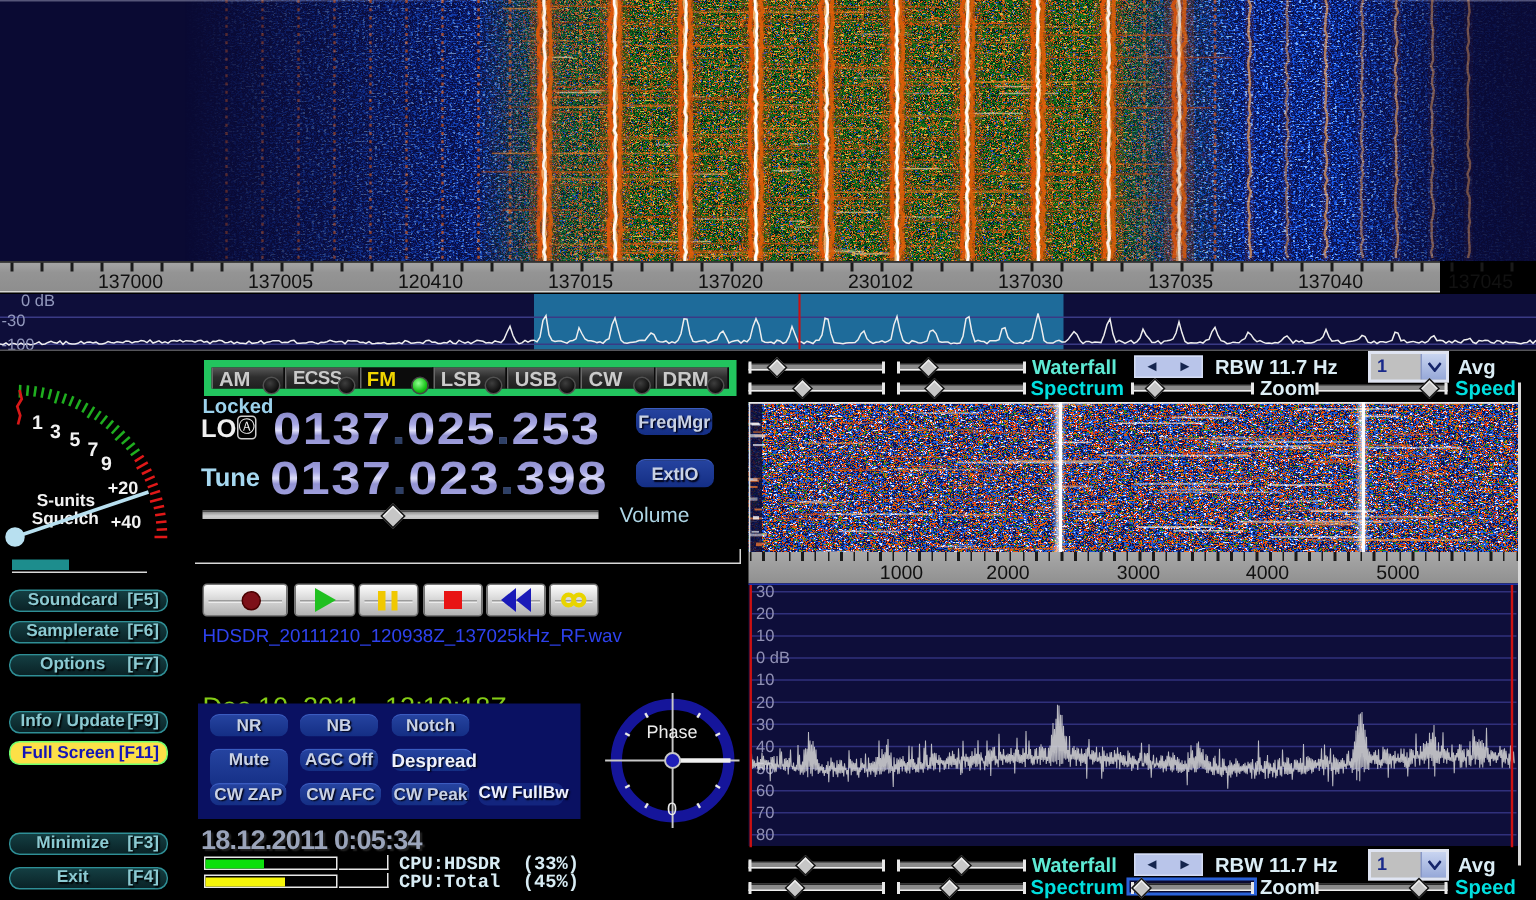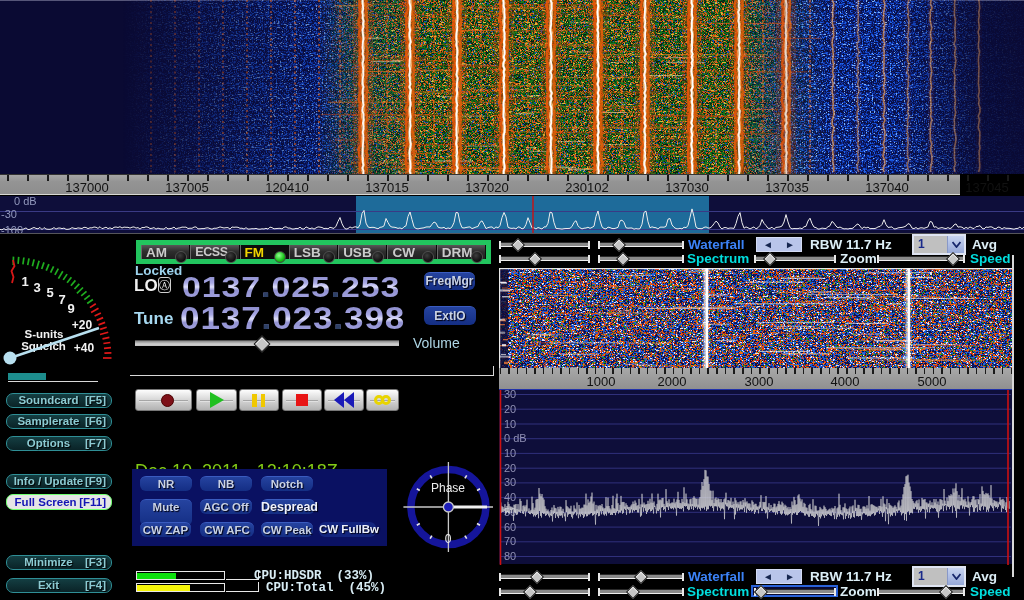--- a/index.html
+++ b/index.html
@@ -11,21 +11,21 @@
   border-bottom:1px solid #d8d8d4}
 .t1{position:absolute;top:0;width:1.5px;height:6px;background:#1a1a1a}
 .r1l{position:absolute;top:5px;width:80px;text-align:center;font-size:13px;color:#111}
 .t2{position:absolute;top:0;width:1.5px;height:6px;background:#1a1a1a}
 .r2l{position:absolute;top:6px;width:80px;text-align:center;font-size:13px;color:#111}
 #spec1{position:absolute;left:0;top:196px;width:1024px;height:37px;background:#0e0e3a}
 #band1{position:absolute;left:356px;top:0;width:353px;height:37px;background:#1e6b9a}
 .hgrid{position:absolute;left:0;width:1024px;height:1px;background:#3a3a85}
 .s1lab{position:absolute;font-size:11px;color:#9298bc}
 .lbl{position:absolute;font-size:13.5px;font-weight:bold;white-space:nowrap}
-.red{color:#3b82f6} .cyn{color:#00dede} .wht{color:#dceef6}
+.red{color:#5eead4} .cyn{color:#00dede} .wht{color:#dceef6}
 .strack{position:absolute;height:5px;background:#8a8a8a;
   border-top:1px solid #2a2a2a;border-bottom:1px solid #eeeeee}
 .send{position:absolute;width:2px;height:8px;background:#e8e8e8}
 .sthumb{position:absolute;width:10px;height:10px;background:#c6c6c6;border:1px solid #151515;
   transform:rotate(45deg);box-shadow:inset 1px 1px 0 #efefef}
 .zfocus{position:absolute;border:2px solid #2a62d8;background:#0a0a30}
 .spin{position:absolute;width:46px;height:15px;background:#b9c5ea;border:1px solid #d4dcf4;
   display:flex;align-items:center;justify-content:space-around}
 .spArr{font-size:10px;color:#15254e;line-height:1}
 .dd{position:absolute;width:54px;height:21px;background:#c0c0c0;border:2px solid #dfe4f2;display:flex}
@@ -39,21 +39,21 @@
   color:#cacaca;font-weight:bold;font-size:13.5px;display:flex;align-items:center;padding-left:4px}
 .mbtn .led{position:absolute;right:2px;top:5.5px;width:12px;height:12px;border-radius:50%;
   background:radial-gradient(circle at 40% 35%, #3e3e3e, #0d0d0d 70%);border:1.5px solid #505050}
 .mbtn.on{background:#0c0c0c;color:#f0d400}
 .mbtn.on .led{background:radial-gradient(circle at 40% 35%, #90ff90, #15c015 60%, #0a7a0a);border:1.5px solid #444}
 .tbtn{position:absolute;left:6px;width:106px;height:15px;border-radius:7px;
   background:linear-gradient(#143e42,#0a2327);border:1px solid #2f8f96;
   color:#8ccad2;font-weight:bold;font-size:11.5px;line-height:13.5px;
   text-shadow:1px 1px 1px #000;white-space:nowrap;display:flex;padding:0 5px}
 .tbtn .nm{flex:1;text-align:center}
-.gbtn{background:#e5e5e5;border:1.5px solid #70ff70;color:#1515b5;text-shadow:none}
+.gbtn{background:#fde047;border:1.5px solid #70ff70;color:#1515b5;text-shadow:none}
 .bbtn{position:absolute;border-radius:6px;background:linear-gradient(#25439f,#142e84);
   color:#c9d2e4;font-weight:bold;font-size:11.5px;text-align:center;
   text-shadow:1px 1px 1px #001;border-top:1px solid #3a5cc0;white-space:nowrap}
 .rbtn{position:absolute;top:389px;height:22px;border-radius:3px;
   background:linear-gradient(#fdfdfd,#d2d2d2 55%,#b2b2b2);border:1px solid #777;
   display:flex;align-items:center;justify-content:center}
 .rbtn:before{content:"";position:absolute;left:3px;right:3px;top:10px;height:2px;
   background:linear-gradient(#888,#fff)}
 .ric{position:relative;z-index:2}
 #dsp{position:absolute;left:132px;top:469px;width:255px;height:77px;background:#0a1162}
@@ -546,43 +546,45 @@
     </div>
 <div class="rbtn" style="left:323.5px;width:40px">
       <span class="ric" style="width:0;height:0;border-right:10px solid #1a1ab8;border-top:8px solid transparent;border-bottom:8px solid transparent"></span>
       <span class="ric" style="width:0;height:0;border-right:10px solid #1a1ab8;border-top:8px solid transparent;border-bottom:8px solid transparent"></span>
     </div>
 <div class="rbtn" style="left:365.5px;width:33px">
       <span class="ric" style="width:10px;height:10px;border-radius:50%;border:3px solid #e8d400"></span>
       <span class="ric" style="width:10px;height:10px;border-radius:50%;border:3px solid #e8d400;margin-left:-3px"></span>
     </div>
 
+<div class="abs" style="left:135px;top:417px;font-size:12.5px;color:#2e42ee">HDSDR_20111210_120938Z_137025kHz_RF.wav</div>
 <div class="abs" style="left:135px;top:461px;font-size:18px;color:#84cc16">Dec 10, 2011 - 12:10:18Z</div>
 
 <div id="dsp"></div>
 <div class="bbtn" style="left:140px;top:476px;width:52px;height:15px;line-height:14px">NR</div>
 <div class="bbtn" style="left:200px;top:476px;width:52px;height:15px;line-height:14px">NB</div>
 <div class="bbtn" style="left:261px;top:476px;width:52px;height:15px;line-height:14px">Notch</div>
 <div class="bbtn" style="left:140px;top:499px;width:52px;height:27px;line-height:14px">Mute</div>
 <div class="bbtn" style="left:200px;top:499px;width:52px;height:15px;line-height:14px">AGC Off</div>
 <div class="bbtn" style="left:261px;top:499px;width:54px;height:15px;line-height:14px;color:#eef2fc;font-size:12.5px">Despread</div>
 <div class="bbtn" style="left:140px;top:522px;width:51px;height:15px;line-height:14px">CW ZAP</div>
 <div class="bbtn" style="left:200px;top:522px;width:54px;height:15px;line-height:14px">CW AFC</div>
 <div class="bbtn" style="left:261px;top:522px;width:52px;height:15px;line-height:14px">CW Peak</div>
 <div class="bbtn" style="left:319px;top:522px;width:57px;height:15px;line-height:14px;background:#13257e;border-top:none;color:#eef2fc">CW FullBw</div>
 
+<div class="clock">18.12.2011 0:05:34</div>
 <div class="cpubox" style="left:136px;top:571px"></div>
 <div class="abs" style="left:137px;top:572.5px;width:39px;height:6.5px;background:#0de00d"></div>
 <div class="cpubox" style="left:136px;top:583px"></div>
 <div class="abs" style="left:137px;top:584.5px;width:53px;height:6.5px;background:#f5f50a"></div>
 <div class="cpuline" style="left:226px;top:579px;width:33px;height:1px"></div>
 <div class="cpuline" style="left:258px;top:570px;width:1px;height:10px"></div>
 <div class="cpuline" style="left:226px;top:591px;width:33px;height:1px"></div>
 <div class="cpuline" style="left:258px;top:582px;width:1px;height:10px"></div>
-<div class="cpu" style="left:254px;top:569px">CPU:HDSDR  (33%)</div>
+<div class="cpu" style="left:266px;top:569px">CPU:HDSDR  (33%)</div>
 <div class="cpu" style="left:266px;top:581px">CPU:Total  (45%)</div>
 
 <svg class="abs" style="left:403px;top:461px" width="92" height="92" viewBox="0 0 92 92">
       <circle cx="45.4" cy="46" r="37.5" fill="none" stroke="#15159a" stroke-width="7.5"></circle>
       <line x1="74.0" y1="29.5" x2="77.0" y2="27.8" stroke="#e8e8e8" stroke-width="1.6"></line>
       <line x1="61.9" y1="17.4" x2="63.7" y2="14.4" stroke="#e8e8e8" stroke-width="1.6"></line>
       <line x1="28.9" y1="17.4" x2="27.2" y2="14.4" stroke="#e8e8e8" stroke-width="1.6"></line>
       <line x1="16.8" y1="29.5" x2="13.8" y2="27.8" stroke="#e8e8e8" stroke-width="1.6"></line>
       <line x1="16.8" y1="62.5" x2="13.8" y2="64.2" stroke="#e8e8e8" stroke-width="1.6"></line>
       <line x1="28.9" y1="74.6" x2="27.1" y2="77.6" stroke="#e8e8e8" stroke-width="1.6"></line>

